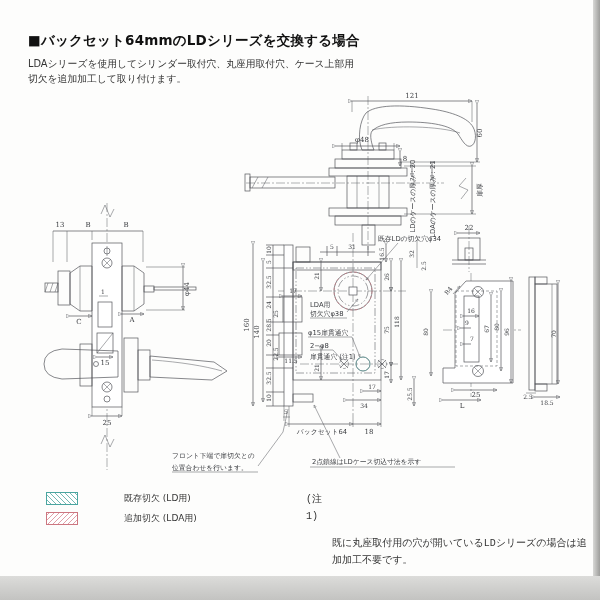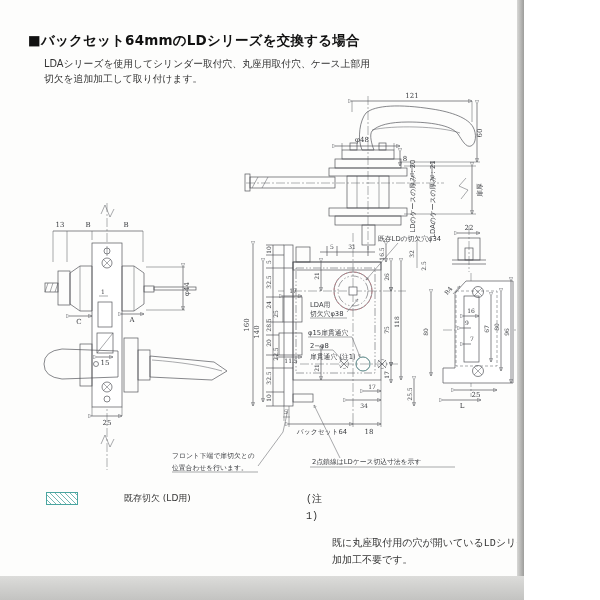--- a/index.html
+++ b/index.html
@@ -1,24 +1,24 @@
 <!DOCTYPE html>
 <html><head>
 <meta charset="utf-8">
 <style>
   html,body{margin:0;padding:0;}
-  .page{position:relative;width:524px;height:600px;background:#fdfdfc;overflow:hidden;
+  .page{position:relative;width:600px;height:600px;background:#fdfdfc;overflow:hidden;
         font-family:"DejaVu Sans","Liberation Sans",sans-serif;color:#222;}
   
   .edge-r{position:absolute;right:0;top:0;width:7px;height:600px;background:linear-gradient(90deg,#d8d8d6,#9d9d9b);}
   .edge-b{position:absolute;left:0;top:576px;width:600px;height:24px;background:linear-gradient(#dcdcda,#c3c3c1);}
   
   .hdr{position:absolute;left:28px;top:32px;width:420px;}
   .hdr-title{font-size:13.5px;font-weight:bold;color:#111;letter-spacing:.2px;}
-  .hdr-sub{margin-top:6px;margin-left:16px;font-size:9.8px;line-height:1.55;color:#333;}
+  .hdr-sub{margin-top:6px;margin-left:0;font-size:9.8px;line-height:1.55;color:#333;}
   
   .legend{position:absolute;left:46px;top:492px;}
   .leg-row{display:flex;align-items:center;margin-bottom:7px;}
   .sw{width:30px;height:11px;margin-right:8px;}
   .sw1{border:1px solid #4aa5a0;background:repeating-linear-gradient(45deg,#fff,#fff 2.5px,#74b8b3 2.5px,#74b8b3 3.5px);}
   .sw2{border:1px solid #cc7680;background:repeating-linear-gradient(-45deg,#fff,#fff 2.5px,#e0a0a8 2.5px,#e0a0a8 3.5px);}
   .leg-lab{font-size:9px;color:#333;padding-left:38px;}
   
   .notes{position:absolute;left:306px;top:492px;width:282px;font-size:10px;line-height:1.65;color:#333;font-family:Liberation Mono, monospace;}
   .note-row{display:flex;}
@@ -386,20 +386,24 @@
       <line x1="535" y1="397" x2="560" y2="397" marker-start="url(#ar)" marker-end="url(#ar)"></line>
       <text class="d6" x="547" y="405">18.5</text>
     </g>
   </svg>
 
   <div class="legend">
     <div class="leg-row">
       <div class="sw sw1"></div>
       <div class="leg-lab">既存切欠 (LD用)</div>
     </div>
+    <div class="leg-row">
+      <div class="sw sw2"></div>
+      <div class="leg-lab">追加切欠 (LDA用)</div>
+    </div>
   </div>
 
   <div class="notes">
     <div class="note-row">
       <span class="note-pre">(注1)</span>
       <span class="note-txt">既に丸座取付用の穴が開いているLDシリーズの場合は追加加工不要です。</span>
     </div>
   </div>
 
   <div class="edge-r"></div>

